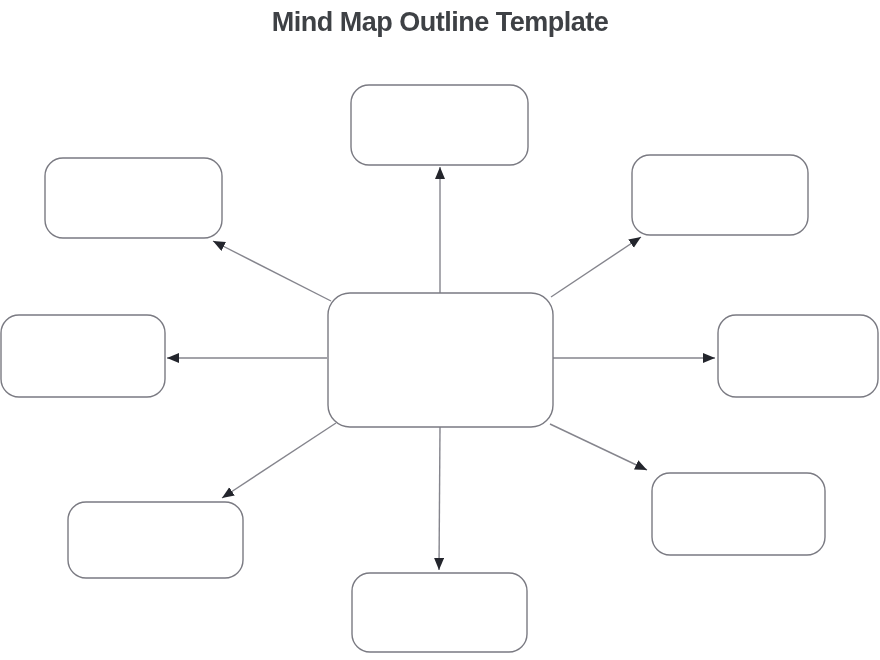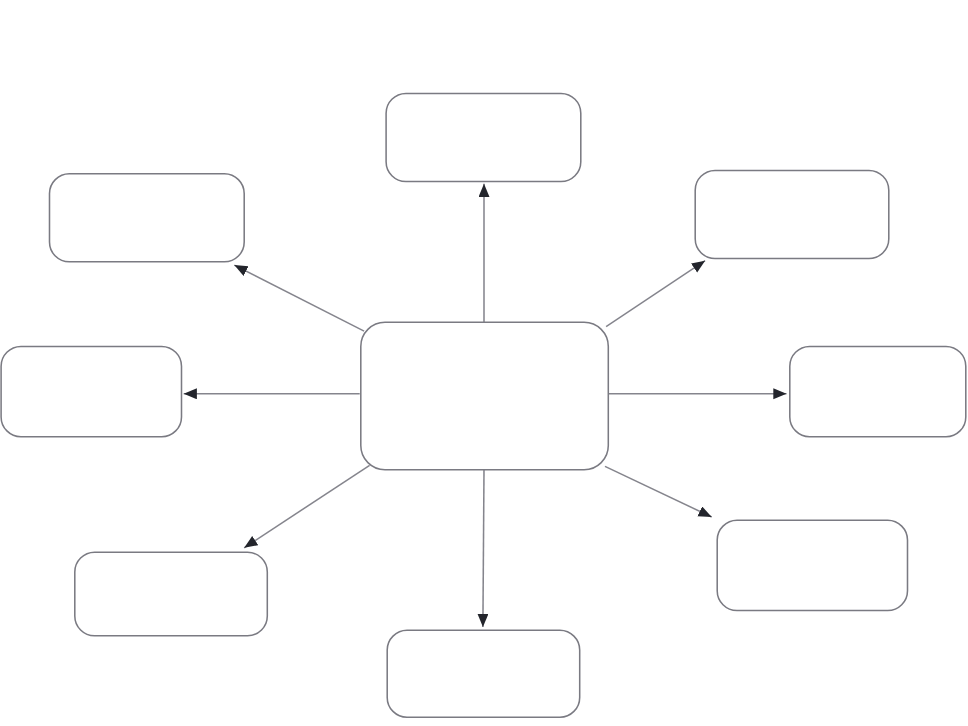--- a/index.html
+++ b/index.html
@@ -48,13 +48,14 @@
       <rect x="328" y="293" width="225" height="134" rx="22" ry="22" fill="#ffffff" stroke="#7a7a82" stroke-width="1.4"></rect>
       <rect x="351" y="85" width="177" height="80" rx="18" ry="18" fill="#ffffff" stroke="#7a7a82" stroke-width="1.4"></rect>
       <rect x="45" y="158" width="177" height="80" rx="18" ry="18" fill="#ffffff" stroke="#7a7a82" stroke-width="1.4"></rect>
       <rect x="632" y="155" width="176" height="80" rx="18" ry="18" fill="#ffffff" stroke="#7a7a82" stroke-width="1.4"></rect>
       <rect x="1" y="315" width="164" height="82" rx="18" ry="18" fill="#ffffff" stroke="#7a7a82" stroke-width="1.4"></rect>
       <rect x="718" y="315" width="160" height="82" rx="18" ry="18" fill="#ffffff" stroke="#7a7a82" stroke-width="1.4"></rect>
       <rect x="68" y="502" width="175" height="76" rx="18" ry="18" fill="#ffffff" stroke="#7a7a82" stroke-width="1.4"></rect>
       <rect x="352" y="573" width="175" height="79" rx="18" ry="18" fill="#ffffff" stroke="#7a7a82" stroke-width="1.4"></rect>
       <rect x="652" y="473" width="173" height="82" rx="18" ry="18" fill="#ffffff" stroke="#7a7a82" stroke-width="1.4"></rect>
     </svg>
+  <div class="diagram-title" style="color: rgb(62, 65, 69);">Mind Map Outline Template</div>
 </div>
 
 </body></html>

